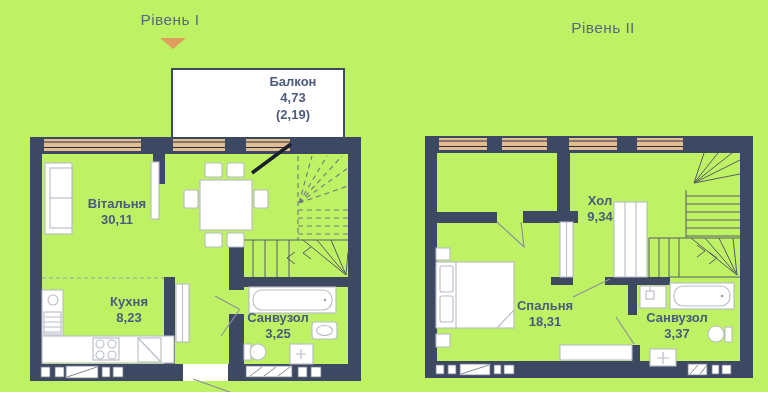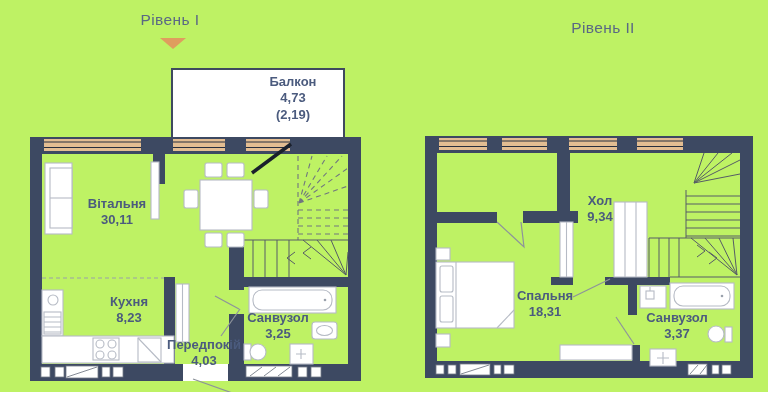--- a/index.html
+++ b/index.html
@@ -272,39 +272,35 @@
 <div class="room-label" style="left:117px;top:196px">
   <div>Вітальня</div>
   <div>30,11</div>
 </div>
 
 <div class="room-label" style="left:129px;top:294px">
   <div>Кухня</div>
   <div>8,23</div>
 </div>
 
-<div class="room-label" style="left:204px;top:337px">
-  <div>Передпокій</div>
-  <div>4,03</div>
-</div>
 
 <div class="room-label" style="left:278px;top:310px">
   <div>Санвузол</div>
   <div>3,25</div>
 </div>
 
 <div class="room-label wrap" style="left:510px;top:155px">
 </div>
 
 <div class="room-label" style="left:600px;top:193px">
   <div>Хол</div>
   <div>9,34</div>
 </div>
 
-<div class="room-label" style="left:545px;top:288px">
+<div class="room-label" style="left:545px;top:298px">
   <div>Спальня</div>
   <div>18,31</div>
 </div>
 
 <div class="room-label" style="left:677px;top:310px">
   <div>Санвузол</div>
   <div>3,37</div>
 </div>
 
 </div>

